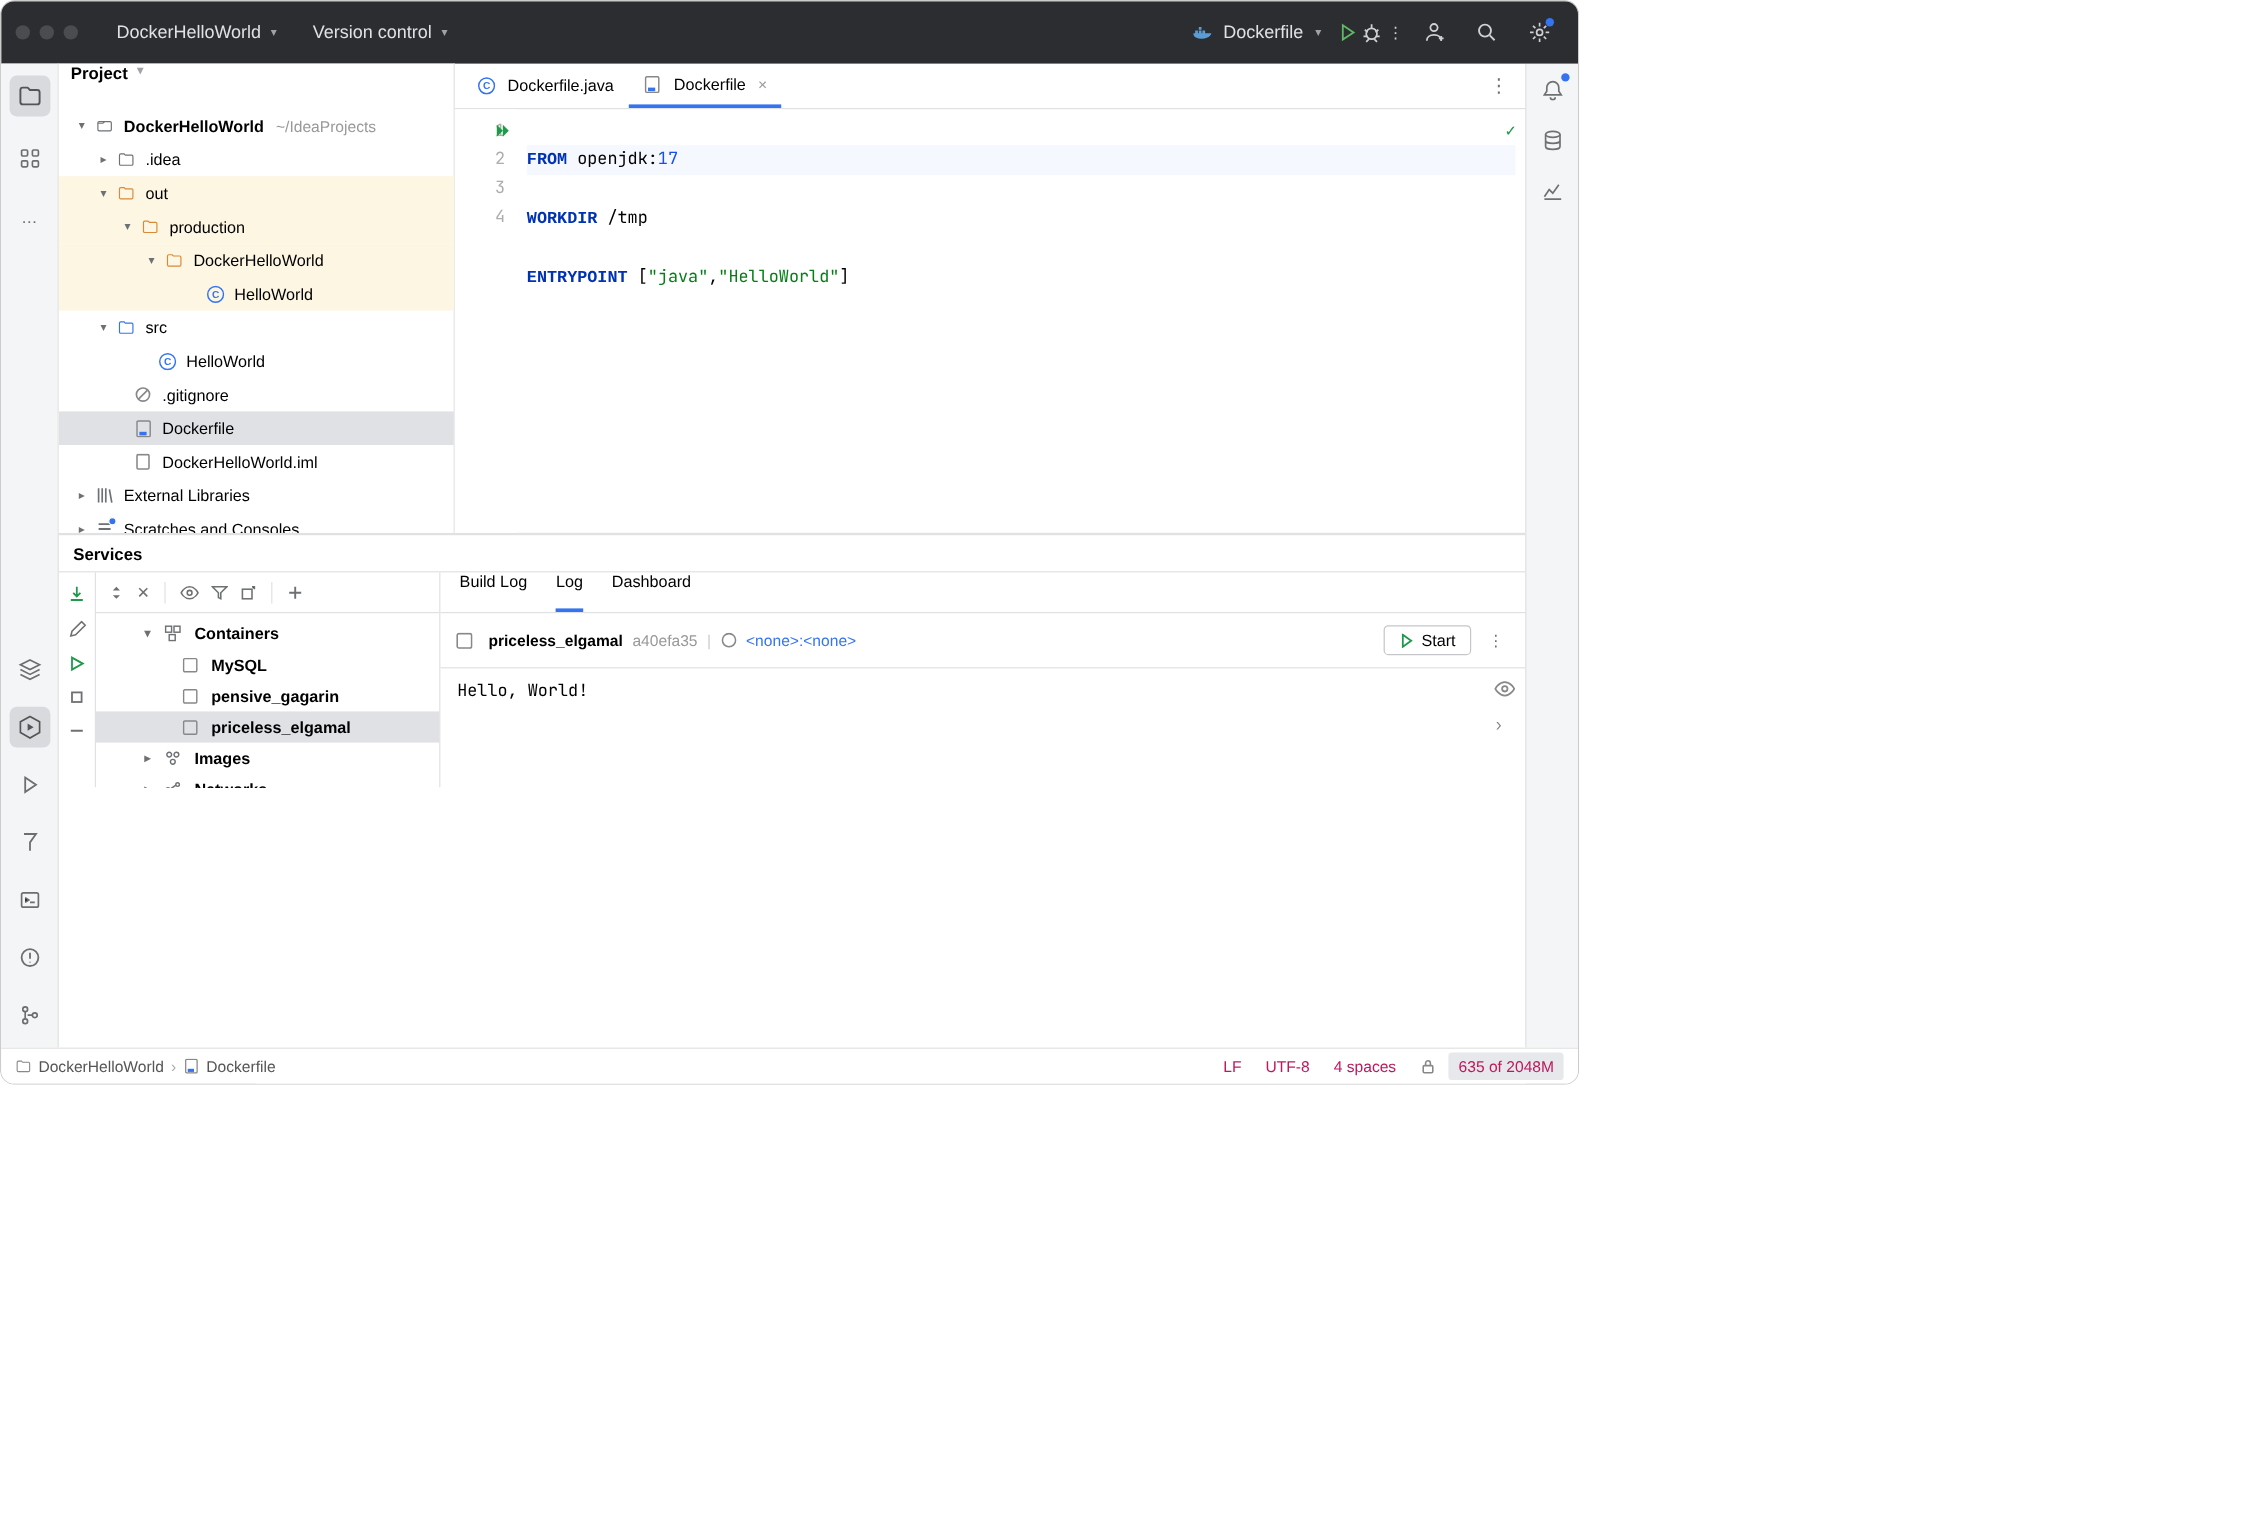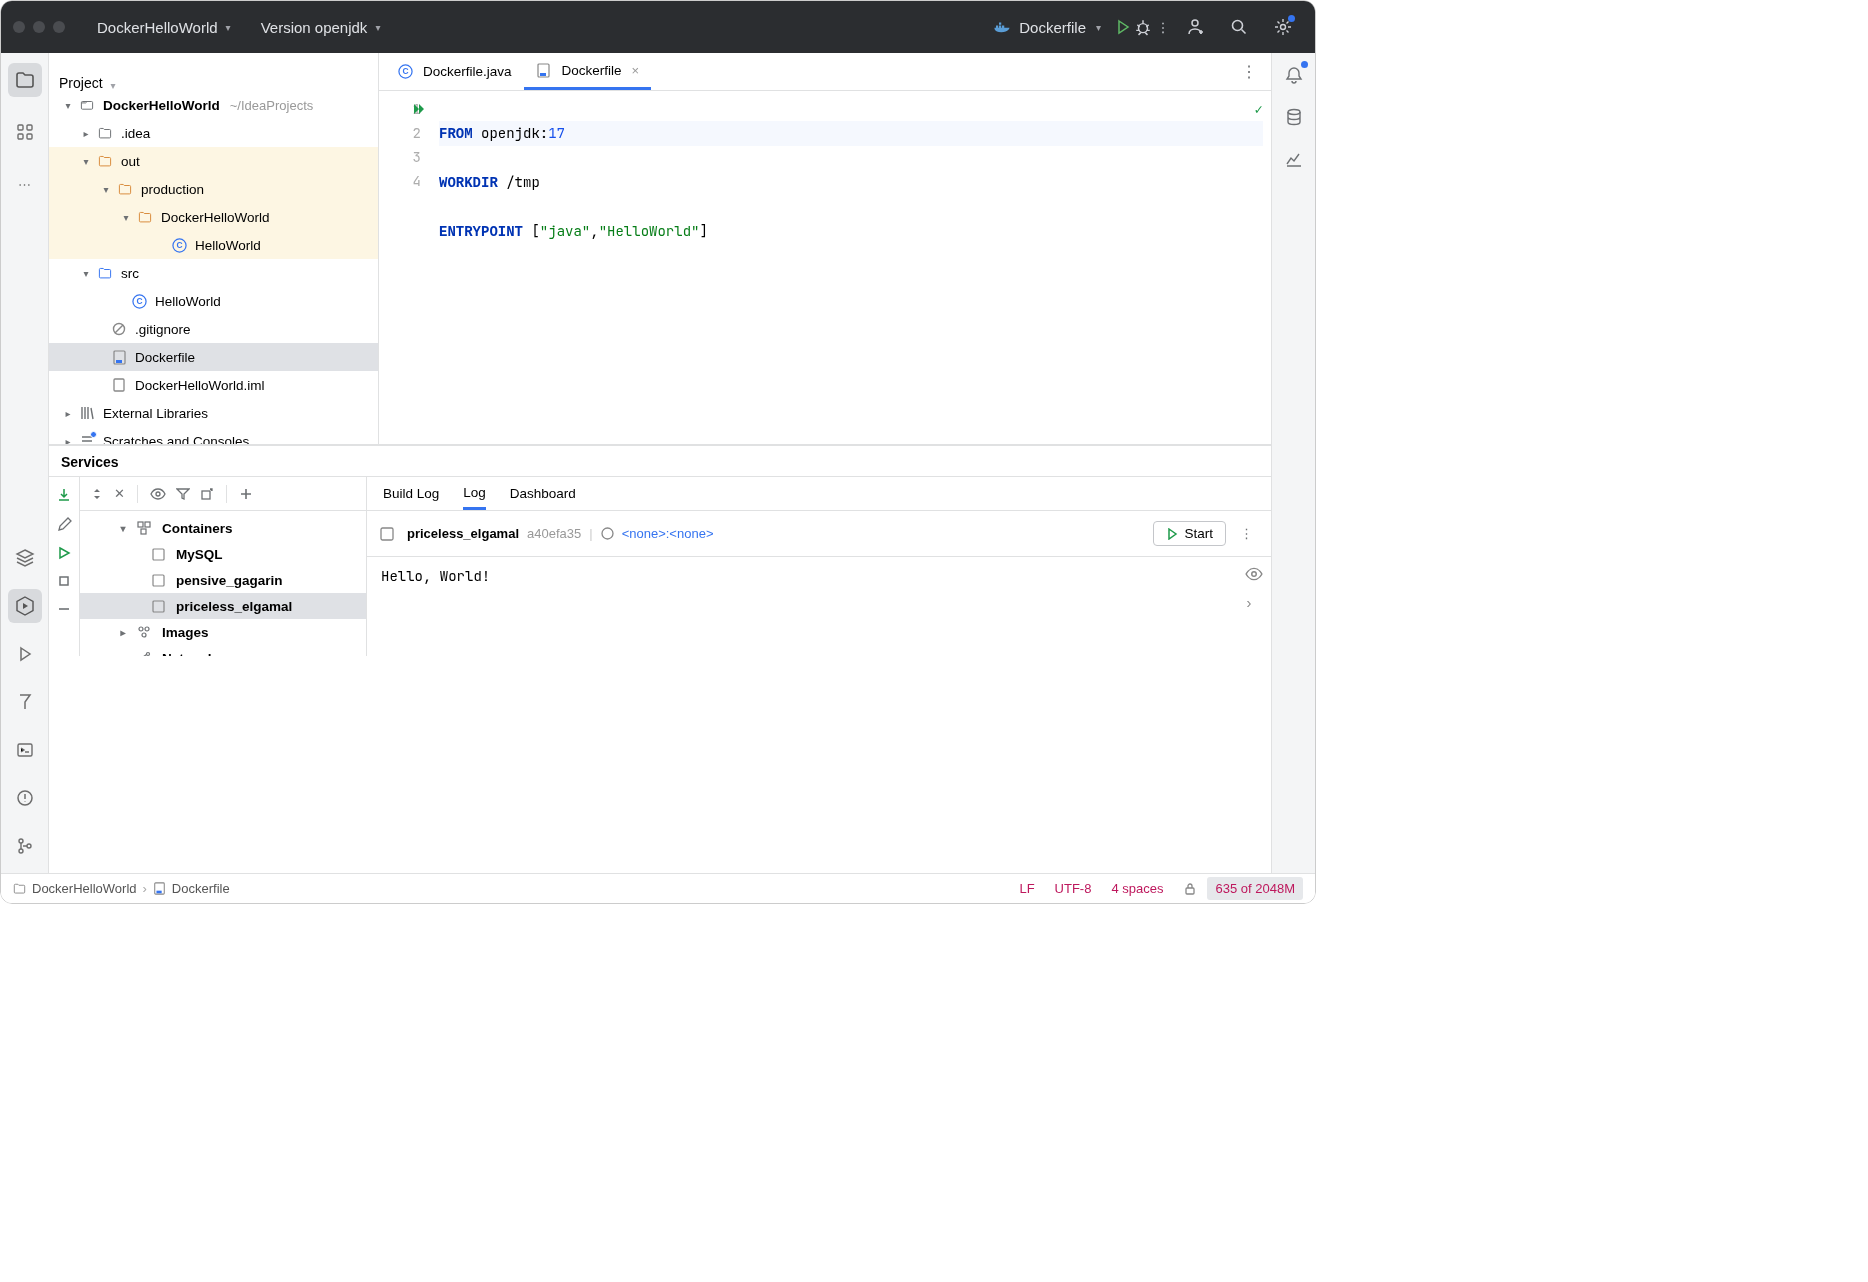--- a/index.html
+++ b/index.html
@@ -62,23 +62,23 @@
 .project-tree {
   width: 330px;
   border-right: 1px solid #e0e1e2;
   display: flex;
   flex-direction: column;
   background: #fff;
 }
 .pt-header {
   height: 38px;
   display: flex;
-  align-items: flex-end;
+  align-items: flex-start;
   padding: 0 10px;
-  font-weight: 400;
+  font-weight: 700;
   font-size: 14px;
   gap: 6px;
 }
 .tree { flex: 1; overflow: auto; font-size: 13.5px; }
 .tree-row {
   display: flex;
   align-items: center;
   height: 28px;
   padding-left: 8px;
   gap: 4px;
@@ -125,21 +125,21 @@
 .sv-toolcol .grn { color: #1e9a4a; }
 .sv-tree-area { flex: 0 0 288px; border-left: 1px solid #e0e1e2; border-right: 1px solid #e0e1e2; display: flex; flex-direction: column; }
 .sv-toolbar { height: 34px; display: flex; align-items: center; gap: 10px; padding: 0 10px; border-bottom: 1px solid #e0e1e2; color: #6e7174; }
 .sv-toolbar .sep { width: 1px; height: 18px; background: #e0e1e2; margin: 0 2px; }
 .sv-tree { flex: 1; overflow: auto; font-size: 13.5px; padding-top: 4px; }
 .sv-row { display: flex; align-items: center; height: 26px; gap: 6px; padding-left: 10px; font-weight: bold; }
 .sv-row.sel { background: #dfe1e5; }
 
 .sv-log { flex: 1; display: flex; flex-direction: column; }
 .sv-tabs { height: 34px; display: flex; align-items: center; gap: 24px; padding: 0 16px; border-bottom: 1px solid #e0e1e2; font-size: 13.5px; }
-.sv-tab { height: 100%; display: flex; align-items: center; cursor: pointer; position: relative; }
+.sv-tab { height: 100%; display: flex; cursor: pointer; position: relative; }
 .sv-tab.active { border-bottom: 3px solid #3574f0; font-weight: 500; }
 .sv-loghead { display: flex; align-items: center; gap: 8px; padding: 10px 12px; border-bottom: 1px solid #e0e1e2; }
 .sv-loghead .name { font-weight: 600; }
 .sv-loghead .sha { color: #999; }
 .sv-loghead .none { color: #3574f0; }
 .sv-loghead .lhspacer { flex: 1; }
 .start-btn { border: 1px solid #c4c6ca; border-radius: 4px; padding: 4px 12px; display: flex; align-items: center; gap: 6px; font-size: 13.5px; }
 .start-btn .tri { color: #1e9a4a; }
 .sv-logbody { flex: 1; padding: 10px 14px; font-family: 'JetBrains Mono', Consolas, monospace; font-size: 14px; position: relative; }
 .sv-rightcol { position: absolute; right: 8px; top: 8px; display: flex; flex-direction: column; gap: 12px; color: #888; }
@@ -165,21 +165,21 @@
   <div class="tl-dots">
     <div class="tl-dot"></div>
     <div class="tl-dot"></div>
     <div class="tl-dot"></div>
   </div>
   <div class="tl-project">
     <span>DockerHelloWorld</span>
     <span class="chevd">▾</span>
   </div>
   <div class="tl-vcs">
-    <span>Version openjdk</span>
+    <span>Version control</span>
     <span class="chevd">▾</span>
   </div>
   <div class="tl-spacer"></div>
   <div class="tl-run">
     <span class="docker-ico">
       <svg width="18" height="14" viewBox="0 0 24 18">
             <path fill="currentColor" d="M4 10h3V7H4zm4 0h3V7H8zm4 0h3V7h-3zm-4-4h3V3H8z M2 10s-1 6 9 6 11-6 11-6H2z"></path>
           </svg>
     </span>
     <span>Dockerfile</span>

